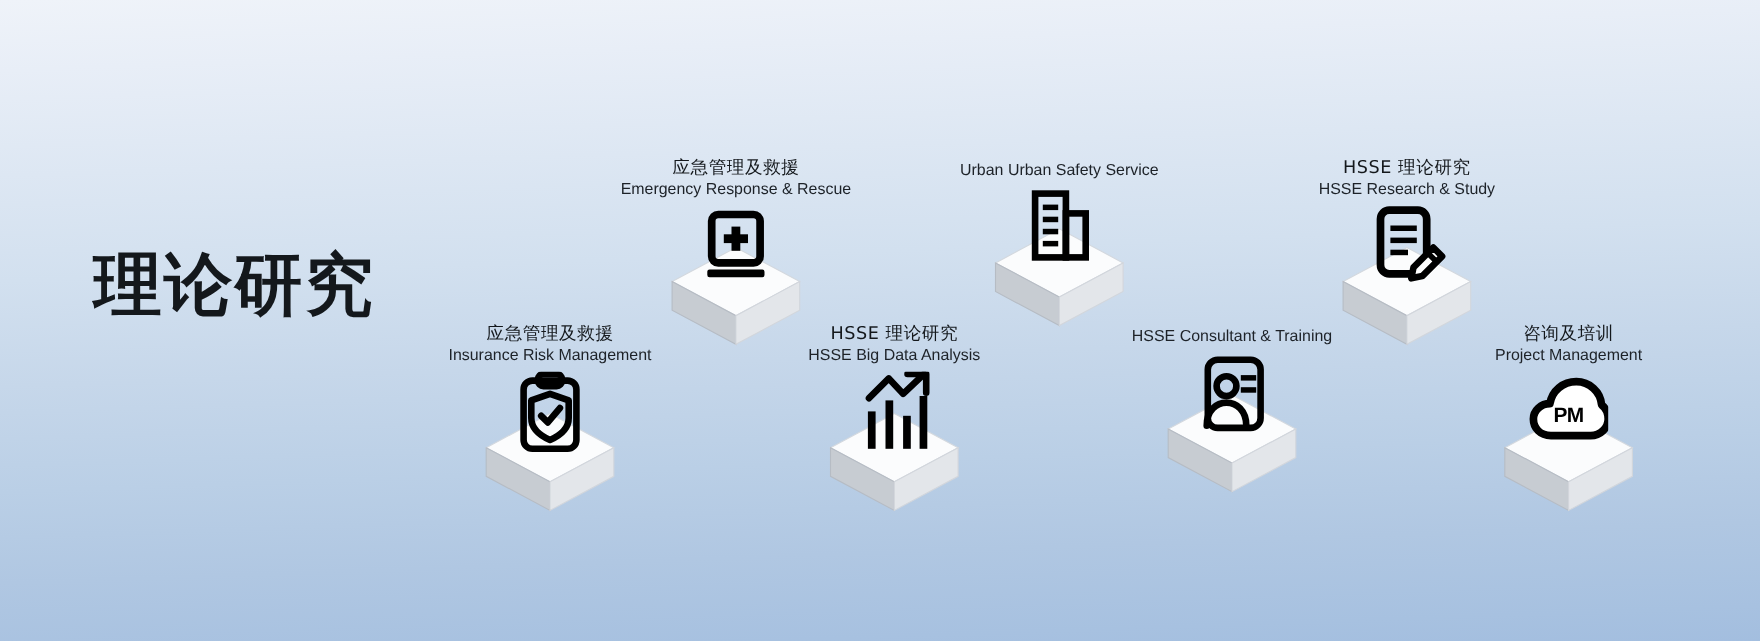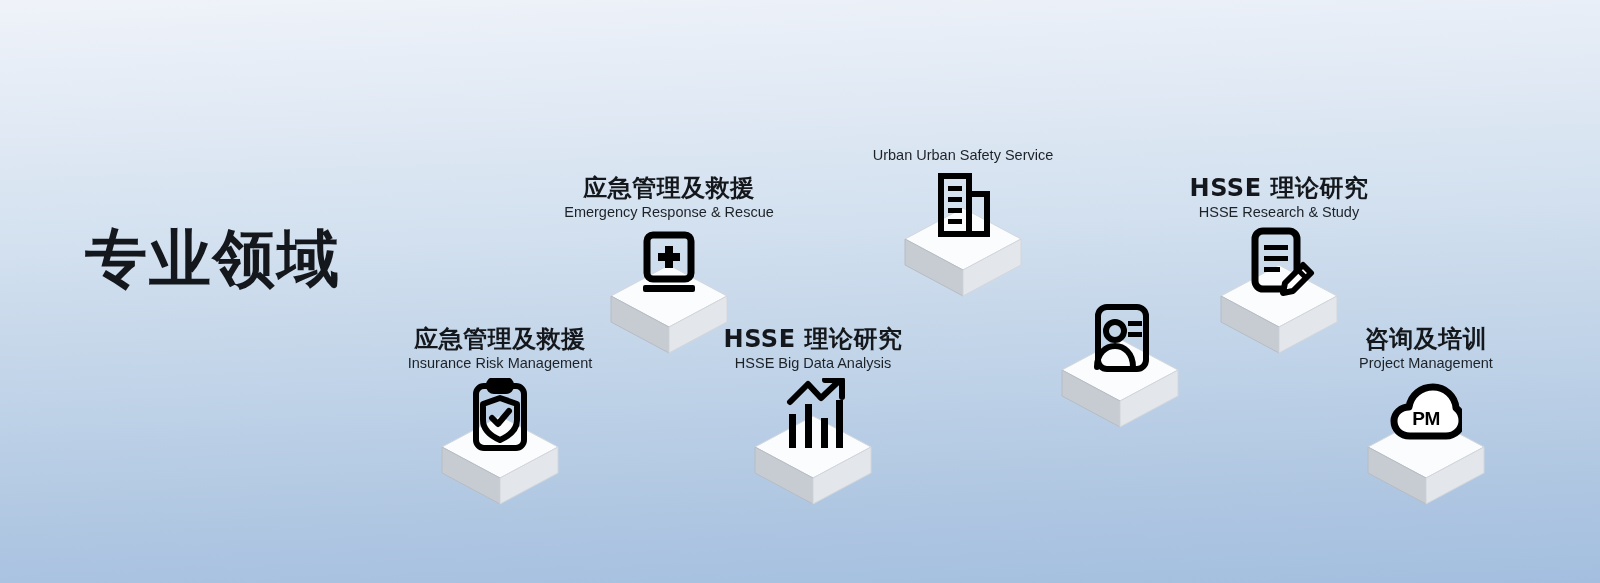--- a/index.html
+++ b/index.html
@@ -45,28 +45,27 @@
   }
 
   
   .domain-item {
     position: absolute;
     width: 330px;
     margin-left: -165px;
     text-align: center;
   }
   .domain-label-cn {
-    font-size: 24px;
-    font-weight: 700;
+    font-size: 16px;
+    font-weight: 400;
     color: #14181c;
     line-height: 1.05;
     letter-spacing: 0.5px;
     white-space: nowrap;
     font-family: "DejaVu Sans", "Liberation Sans", sans-serif;
-    margin-top: 32px;
   }
   .domain-label-en {
     margin-top: 4px;
     font-size: 14.5px;
     font-weight: 400;
     color: #1d2228;
     line-height: 1.1;
     white-space: nowrap;
     font-family: "Liberation Sans", sans-serif;
   }
@@ -107,21 +106,21 @@
     color: #000;
     letter-spacing: -0.5px;
     font-family: "Liberation Sans", sans-serif;
   }
 </style>
 </head>
 <body>
 
 <div id="stage">
 
-  <div class="section-title">专业领域</div>
+  <div class="section-title">理论研究</div>
 
   <div id="items-root">
       <div class="domain-item" style="left: 669px; top: 144px;">
         <div class="domain-label-cn">应急管理及救援</div>
         <div class="domain-label-en">Emergency Response &amp; Rescue</div>
         <div class="domain-art">
           <div class="cube">
             <svg id="def-cube" viewBox="0 0 122 96" xmlns="http://www.w3.org/2000/svg">
     <polygon points="61,4 119,35 61,66 3,35" fill="#fbfcfd" stroke="#d3d8de" stroke-width="1"></polygon>
     <polygon points="3,35 61,66 61,92 3,61" fill="#c7ccd2" stroke="#b6bcc4" stroke-width="1"></polygon>
@@ -221,20 +220,21 @@
     <rect x="28" y="26" width="7" height="44" fill="#000"></rect>
     <rect x="44" y="40" width="7" height="30" fill="#000"></rect>
     <rect x="59" y="22" width="7" height="48" fill="#000"></rect>
     <path d="M13 24 L31 6 L44 20 L63 2" fill="none" stroke="#000" stroke-width="6" stroke-linejoin="round" stroke-linecap="round"></path>
     <path d="M48 2 H65 V19" fill="none" stroke="#000" stroke-width="6" stroke-linecap="round" stroke-linejoin="round"></path>
   </svg>
           </div>
         </div>
       </div>
       <div class="domain-item" style="left: 1120px; top: 295px;">
+        <div class="domain-label-en">HSSE Consultant &amp; Training</div>
         <div class="domain-art">
           <div class="cube">
             <svg id="def-cube" viewBox="0 0 122 96" xmlns="http://www.w3.org/2000/svg">
     <polygon points="61,4 119,35 61,66 3,35" fill="#fbfcfd" stroke="#d3d8de" stroke-width="1"></polygon>
     <polygon points="3,35 61,66 61,92 3,61" fill="#c7ccd2" stroke="#b6bcc4" stroke-width="1"></polygon>
     <polygon points="119,35 61,66 61,92 119,61" fill="#e3e6ea" stroke="#d2d6dc" stroke-width="1"></polygon>
   </svg>
           </div>
           <div class="glyph">
             <svg id="def-person-id-card-icon" viewBox="0 0 72 78" xmlns="http://www.w3.org/2000/svg">

